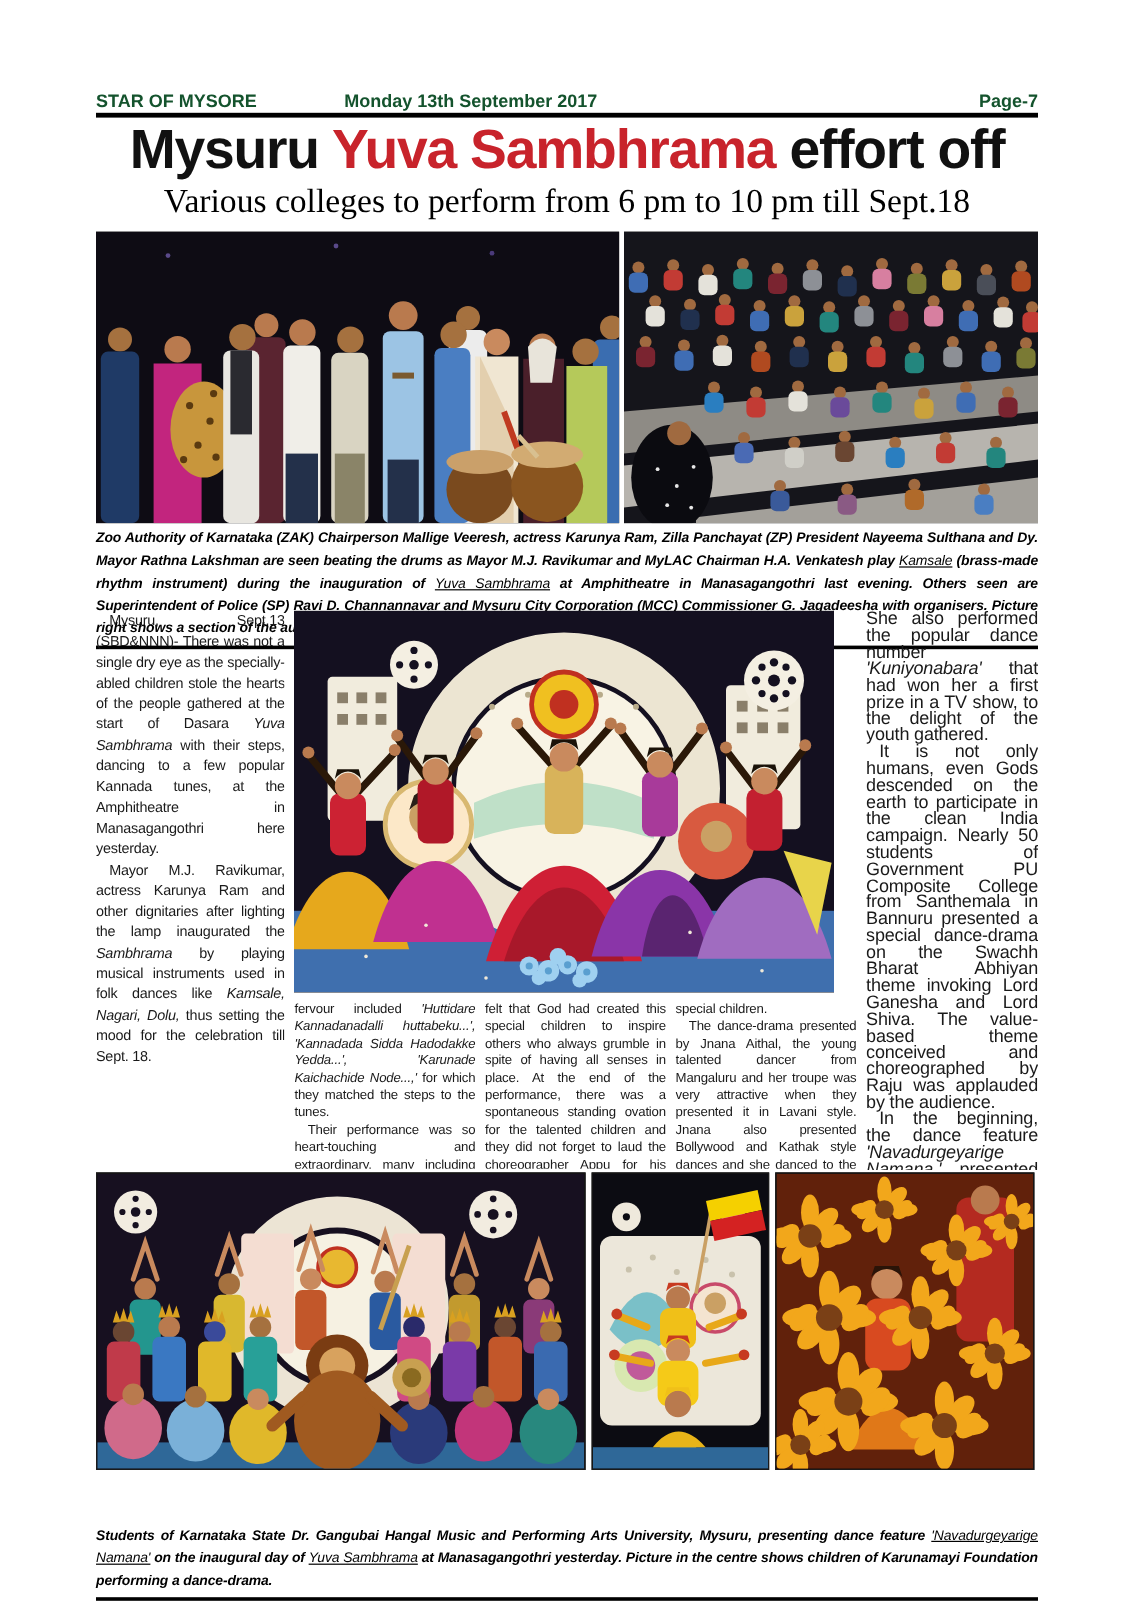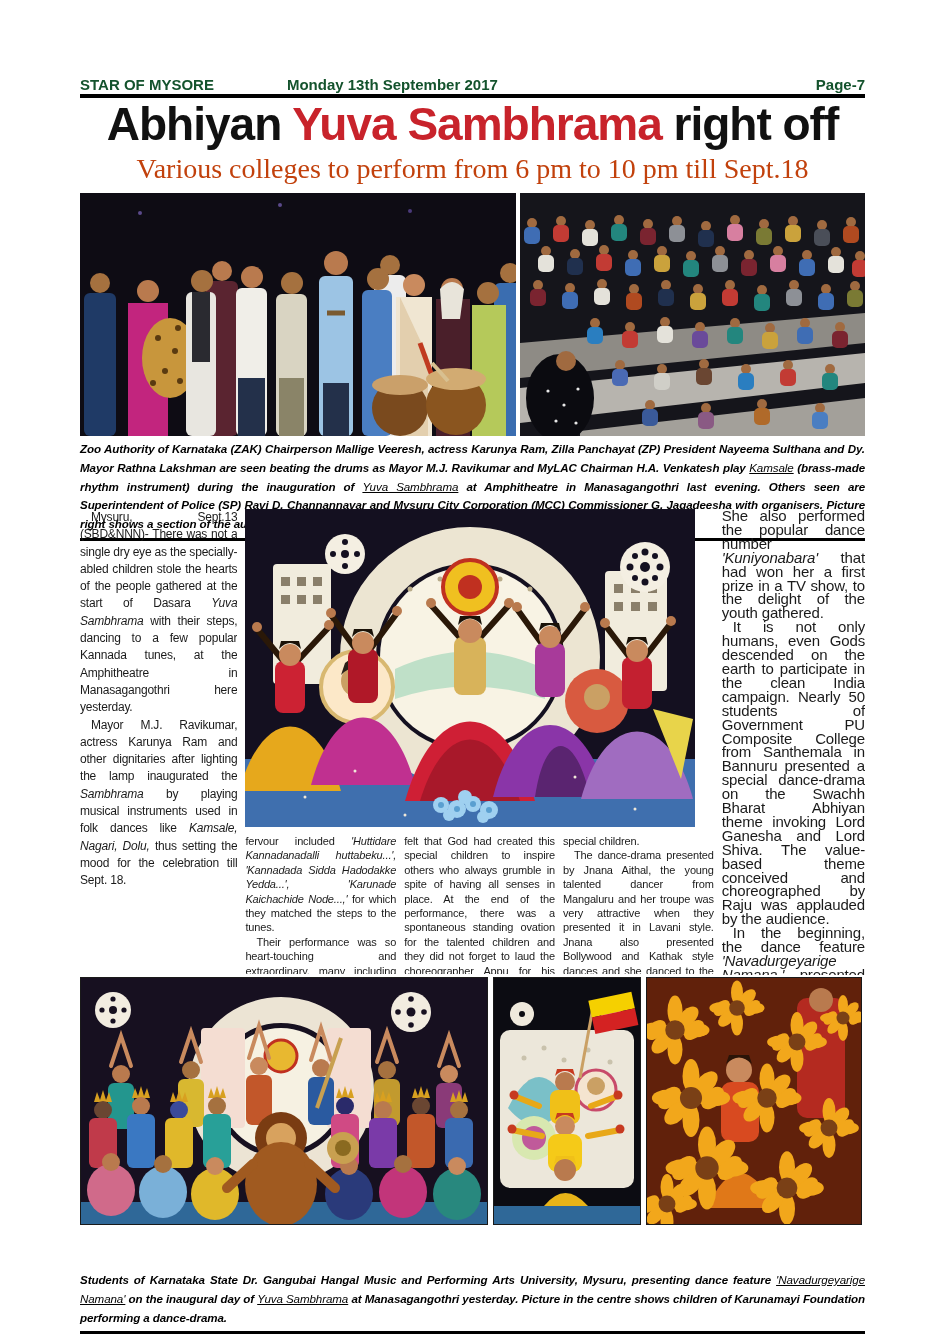--- a/index.html
+++ b/index.html
@@ -13,21 +13,21 @@
   .hdr .date{margin-left:73px;}
   .hdr .pageno{margin-left:auto;}
   .rule{background:#000;left:80px;width:785px;}
   .rule1{top:94px;height:4px;}
 
   
   .headline{top:98px;left:80px;width:785px;text-align:center;font-weight:bold;
             font-size:46px;line-height:52px;color:#111;letter-spacing:-1px;white-space:nowrap;}
   .headline .red{color:#c8232b;}
   .subhead{top:152px;left:80px;width:785px;text-align:center;
-           font-family:"Liberation Serif",serif;font-size:28px;line-height:34px;color:#c2410c;}
+           font-family:"Liberation Serif",serif;font-size:28px;line-height:34px;color:#000000;}
 
   
   .photorow{top:193px;left:80px;width:785px;height:243px;display:flex;gap:4px;}
   .ph{overflow:hidden;background:#111;}
   .ph svg{display:block;}
 
   
   .capwrap{left:80px;width:785px;}
   .capwrap1{top:440px;}
   .capwrap2{top:1231px;margin-top:40px;}
@@ -60,21 +60,21 @@
 
 <div class="page">
 
   <div class="abs hdr">
     <span>STAR OF MYSORE</span>
     <span class="date">Monday 13th September  2017</span>
     <span class="pageno">Page-7</span>
   </div>
   <div class="abs rule rule1"></div>
 
-  <div class="abs headline"><span>Abhiyan </span><span class="red">Yuva Sambhrama</span><span> right off</span></div>
+  <div class="abs headline"><span>Mysuru </span><span class="red">Yuva Sambhrama</span><span> effort off</span></div>
   <div class="abs subhead">Various colleges to perform from 6 pm to 10 pm till Sept.18</div>
 
   <div class="abs photorow">
     <div class="ph" style="width:436px;height:243px;">
       <svg width="436" height="243" viewBox="0 0 436 243">
         <rect width="436" height="243" fill="#0e0c14"></rect>
         <circle cx="60" cy="20" r="2" fill="#5a4a8a"></circle>
           <circle cx="200" cy="12" r="2" fill="#5a4a8a"></circle>
           <circle cx="330" cy="18" r="2" fill="#4a3a7a"></circle>
 

